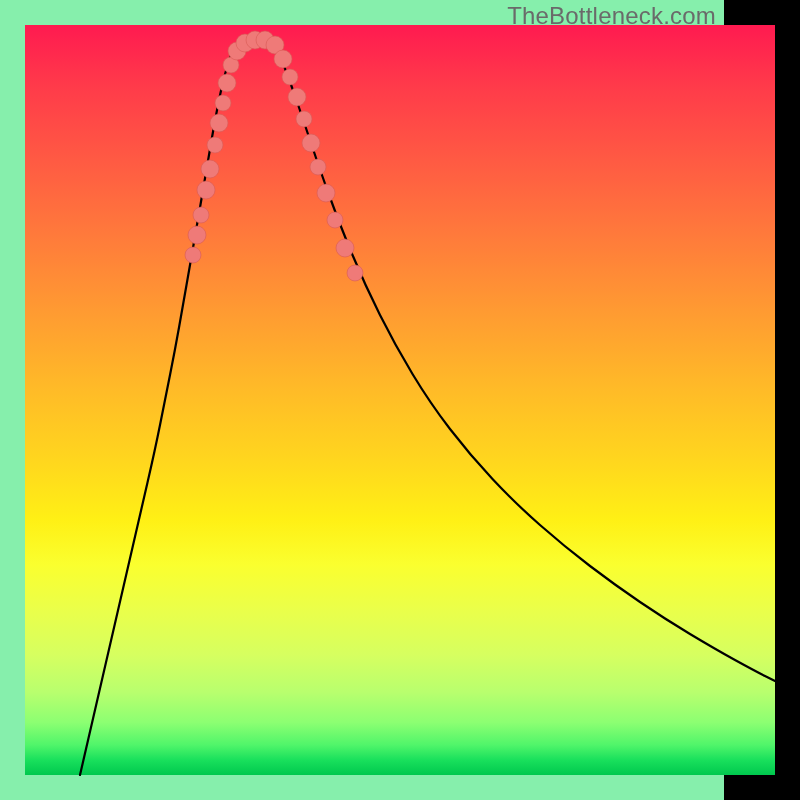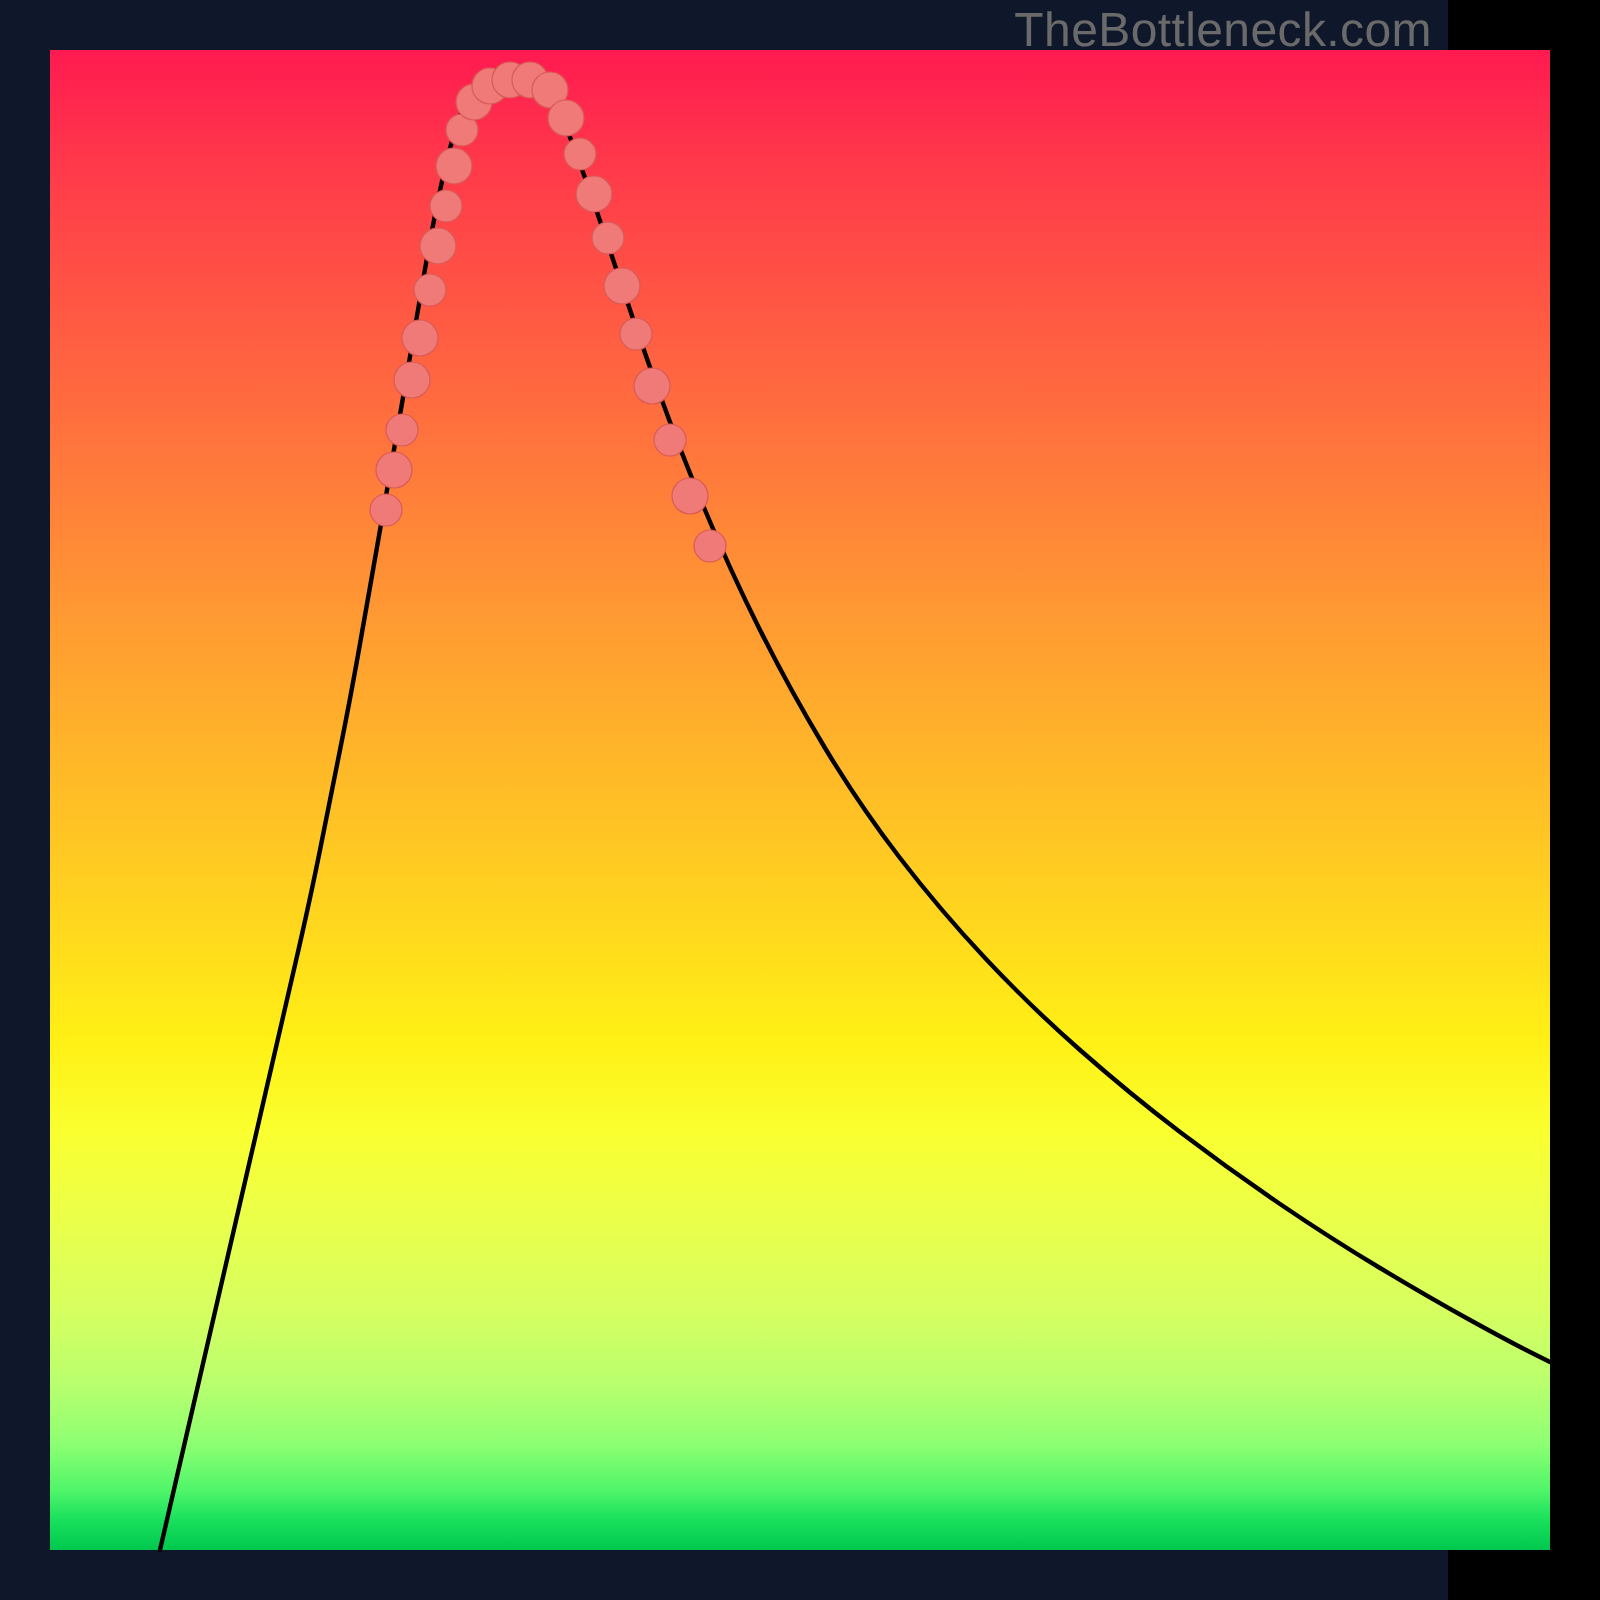--- a/index.html
+++ b/index.html
@@ -10,21 +10,21 @@
     overflow: hidden;
     background: #000;
     font-family: Arial, Helvetica, sans-serif;
   }
   .frame {
     position: absolute;
     left: 0;
     top: 0;
     width: 724px;
     height: 800px;
-    background: #0f172a;
+    background: #86efac;
     text-decoration: underline;
   }
   .plot {
     position: absolute;
     left: 25px;
     top: 25px;
     width: 750px;
     height: 750px;
     
     background: linear-gradient(to bottom,

